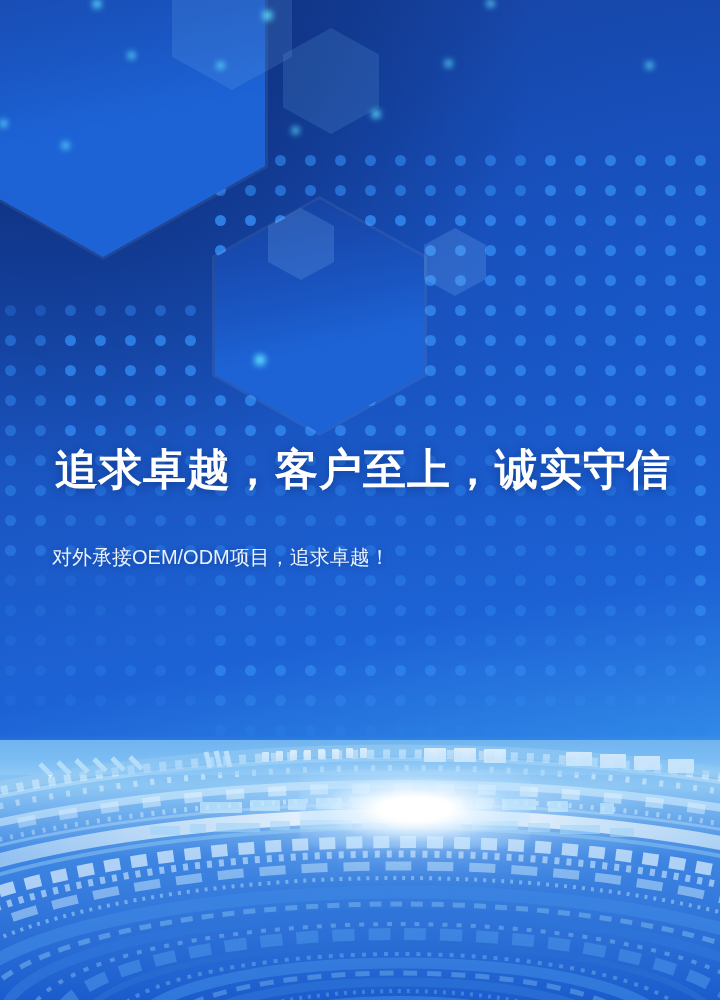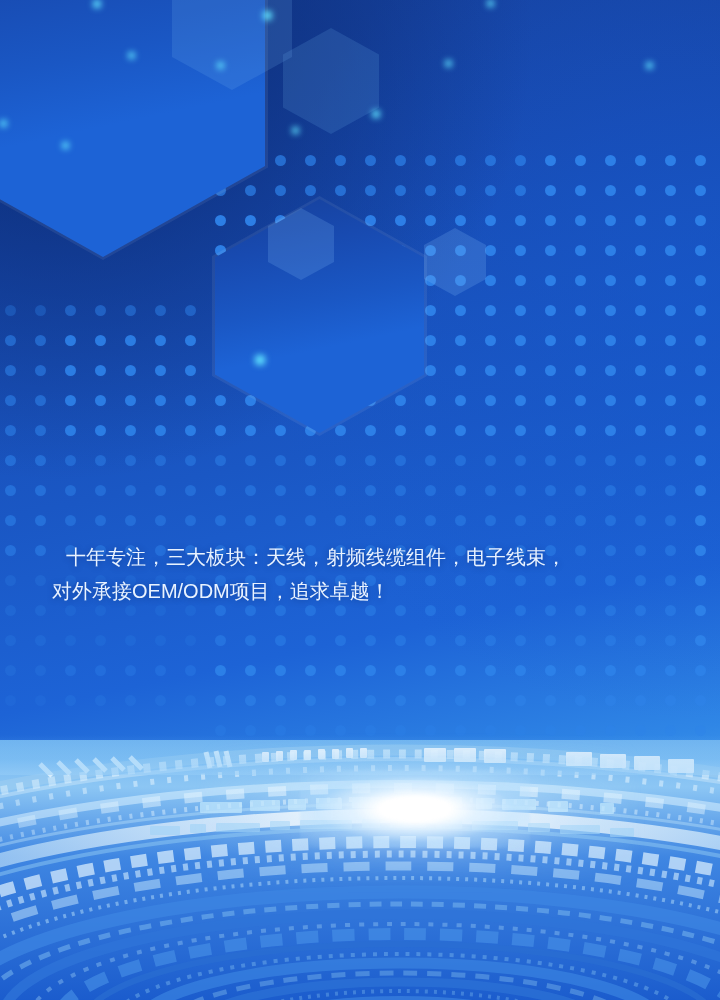--- a/index.html
+++ b/index.html
@@ -540,23 +540,23 @@
   <div class="spark" style="left:0px;top:120px;width:7px;height:7px;"></div>
   <div class="spark" style="left:263px;top:11px;width:9px;height:9px;"></div>
   <div class="spark" style="left:217px;top:62px;width:7px;height:7px;"></div>
   <div class="spark" style="left:372px;top:110px;width:8px;height:8px;"></div>
   <div class="spark" style="left:292px;top:127px;width:7px;height:7px;"></div>
   <div class="spark" style="left:445px;top:60px;width:7px;height:7px;"></div>
   <div class="spark" style="left:646px;top:62px;width:7px;height:7px;"></div>
   <div class="spark" style="left:255px;top:355px;width:10px;height:10px;"></div>
   <div class="spark" style="left:487px;top:0px;width:7px;height:7px;"></div>
 
+  <div class="headline">追求卓越，客户至上，诚实守信</div>
 
   <div class="subtitle">
-    <span class="l1">十年专注，三大板块：天线，射频线缆组件，电子线束，</span>
     <span class="l2">对外承接OEM/ODM项目，追求卓越！</span>
   </div>
 
   <div class="hud">
     <svg width="720" height="260" viewBox="0 0 720 260">
       <defs>
         <linearGradient id="gsky" x1="0" y1="0" x2="0" y2="1">
           <stop offset="0%" stop-color="#6fb3ef"></stop>
           <stop offset="18%" stop-color="#8cc6f4"></stop>
           <stop offset="45%" stop-color="#3f86e2"></stop>

